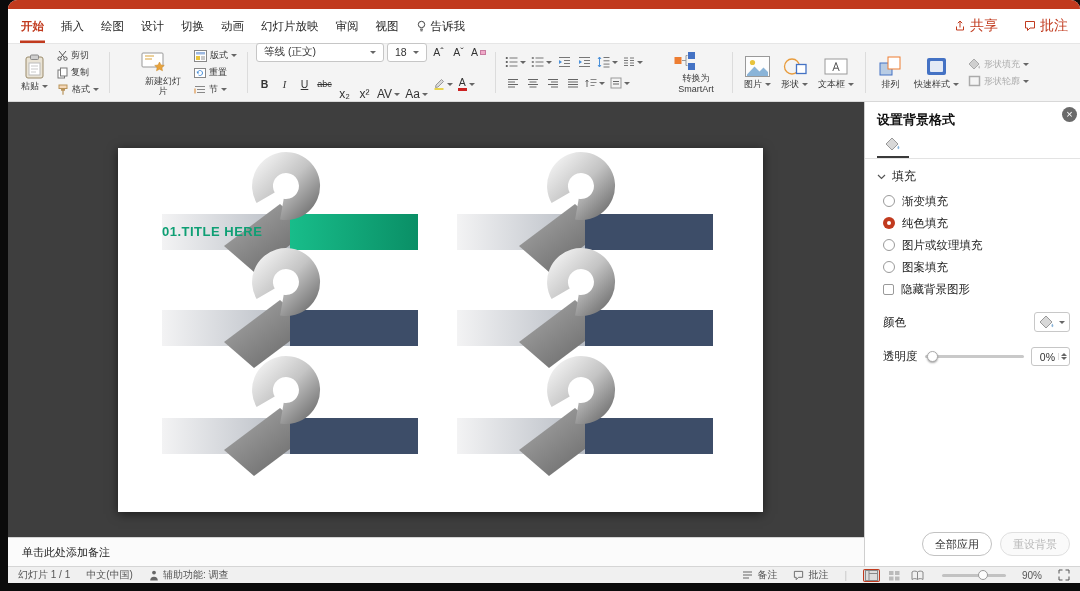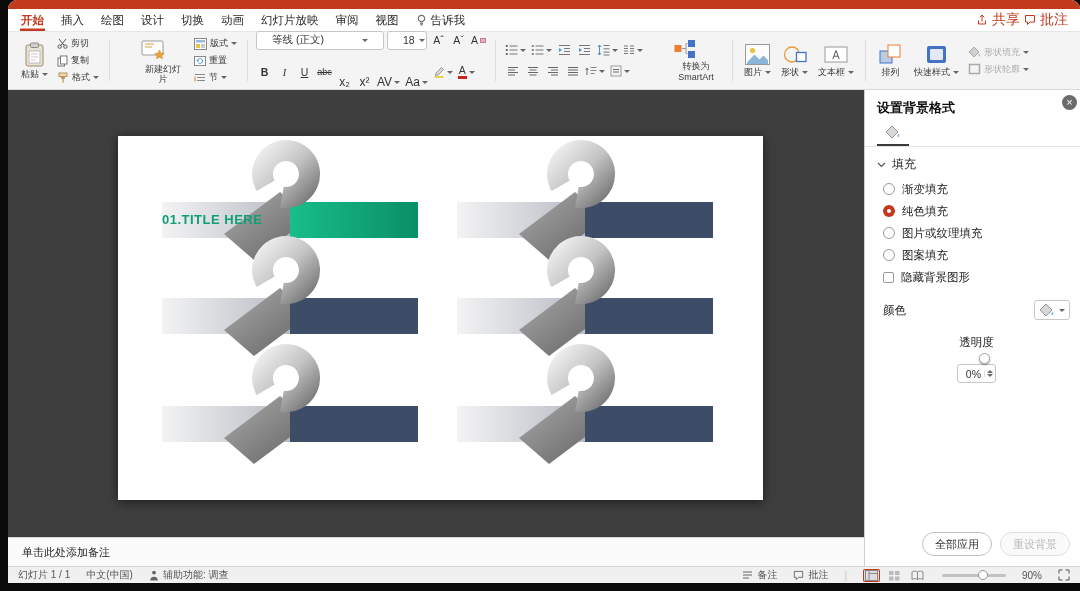--- a/index.html
+++ b/index.html
@@ -7,22 +7,22 @@
   body { background: #0b0b0b; font-family: "Liberation Sans", "DejaVu Sans", sans-serif; overflow: hidden; position: relative; }
 
   .window { position: absolute; left: 8px; top: 0; right: 0; bottom: 8px;
             background: #fff; border-radius: 9px 9px 0 0; overflow: hidden;
             display: flex; flex-direction: column; }
 
   
   .titlebar { height: 9px; background: #C13A1E; flex: 0 0 auto; }
 
   
-  .tabrow { height: 23px; background: #fff; display: flex; align-items: stretch;
-            padding: 0 12px; gap: 4px; font-size: 11.5px; color: #262626;
+  .tabrow { height: 35px; background: #fff; display: flex; align-items: stretch;
+            padding: 0 12px; gap: 26px; font-size: 11.5px; color: #262626;
             border-bottom: 1px solid #e6e6e6; flex: 0 0 auto; }
   .tab { display: flex; align-items: center; gap: 4px; padding: 0 1px; cursor: default; }
   .tab.active { color: #C13A1E; font-weight: bold; box-shadow: inset 0 -2.5px 0 #C13A1E; }
   .tab-spacer { flex: 1; }
   .tr-btn { display: flex; align-items: center; gap: 4px; color: #C13A1E; font-size: 14px; }
 
   
   .ribbon { background: #F4F4F4; border-bottom: 1px solid #D8D8D8; display: flex;
             align-items: stretch; padding: 3px 6px; gap: 2px; height: 58px; flex: 0 0 auto; }
   .rgroup { display: flex; align-items: center; gap: 4px; padding: 0 4px; }
@@ -30,21 +30,21 @@
   .bigbtn { display: flex; flex-direction: column; align-items: center; justify-content: center;
             font-size: 9px; color: #3a3a3a; padding: 1px 3px; gap: 2px; border-radius: 3px;
             min-width: 33px; text-align: center; line-height: 1.15; }
   .bigbtn .lblrow { display: flex; align-items: center; gap: 3px; }
   .wrapw { width: 44px; margin-left: 20px; }
   .smallcol { display: flex; flex-direction: column; justify-content: center; gap: 2px; }
   .smallbtn { display: flex; align-items: center; gap: 3px; font-size: 9px; color: #3a3a3a; padding: 0 2px; height: 15px; }
   .fontrows, .pararows { display: flex; flex-direction: column; justify-content: center; gap: 4px; }
   .frow { display: flex; align-items: center; gap: 3px; }
   .combo { background: #fff; border: 1px solid #C6C6C6; border-radius: 3px; height: 19px;
-           display: flex; align-items: center; font-size: 10.5px; padding: 0 15px; color: #333; gap: 4px; }
+           display: flex; align-items: center; font-size: 10.5px; padding: 0 7px; color: #333; gap: 4px; }
   .caret { width: 0; height: 0; border-left: 3px solid transparent; border-right: 3px solid transparent;
            border-top: 3.5px solid #666; flex: 0 0 auto; }
   .tbtn { min-width: 17px; height: 17px; display: flex; align-items: center; justify-content: center;
           font-size: 10.5px; color: #333; border-radius: 2px; gap: 2px; padding: 0 1px; }
   .fw-b { font-weight: bold; }
   .it { font-style: italic; font-family: "Liberation Serif", serif; }
   .ul { text-decoration: underline; }
   .lt { text-decoration: line-through; font-size: 9px; }
   .sm { font-size: 12px; margin-top: 20px; }
   .fc-a { border-bottom: 3px solid #CC2222; line-height: 1.05; padding: 0 1px; }
@@ -74,21 +74,21 @@
   .ptabs { padding: 3px 12px 0; border-bottom: 1px solid #E3E3E3; }
   .ptab { display: inline-flex; padding: 3px 8px 5px; border-bottom: 2px solid #3a3a3a; }
   .section-head { display: flex; align-items: center; gap: 6px; padding: 9px 12px 5px; font-size: 12px; color: #222; }
   .opt { display: flex; align-items: center; gap: 7px; padding: 3.5px 10px 3.5px 18px; color: #222; font-size: 11.5px; }
   .radio { width: 12px; height: 12px; border-radius: 50%; border: 1px solid #9a9a9a; background: #fff; position: relative; flex: 0 0 auto; }
   .radio.checked { border: none; background: #C13A1E; }
   .radio.checked::after { content: ""; position: absolute; left: 4px; top: 4px; width: 4px; height: 4px; border-radius: 50%; background: #fff; }
   .checkbox { width: 11px; height: 11px; border: 1px solid #9a9a9a; border-radius: 2px; background: #fff; flex: 0 0 auto; }
   .color-row { display: flex; align-items: center; justify-content: space-between; padding: 12px 10px 2px 18px; font-size: 11.5px; color: #222; }
   .color-btn { display: flex; align-items: center; border: 1px solid #C8C8C8; border-radius: 3px; height: 20px; padding: 0 4px; gap: 4px; background: #fff; }
-  .trans-row { display: flex; align-items: center; gap: 7px; padding: 13px 10px 0 18px; font-size: 11.5px; color: #222; flex-direction: column; }
+  .trans-row { display: flex; align-items: center; gap: 7px; padding: 13px 10px 0 18px; font-size: 11.5px; color: #222; }
   .track { flex: 1; height: 3px; background: #C9C9C9; border-radius: 2px; position: relative; }
   .knob { position: absolute; left: 2px; top: -4.5px; width: 11px; height: 11px; border-radius: 50%;
           background: #fff; border: 1px solid #aaa; box-shadow: 0 1px 2px rgba(0,0,0,.35); }
   .spin { display: flex; align-items: center; border: 1px solid #C6C6C6; background: #fff; height: 19px; border-radius: 3px; padding: 0 2px; }
   .spin .val { width: 24px; text-align: right; font-size: 10.5px; color: #333; padding-right: 3px; }
   .steppers { display: flex; flex-direction: column; gap: 1px; border-left: 1px solid #ddd; padding-left: 2px; }
   .stepper-up { width: 0; height: 0; border-left: 3px solid transparent; border-right: 3px solid transparent; border-bottom: 3.5px solid #666; }
   .panel-foot { margin-top: auto; display: flex; justify-content: flex-end; gap: 8px; padding: 8px 10px 10px; }
   .pbtn { border: 1px solid #C2C2C2; background: #fff; border-radius: 12px; font-size: 11px; padding: 3.5px 12px; color: #333; }
   .pbtn.disabled { color: #B9B9B9; border-color: #E0E0E0; background: #FAFAFA; }

